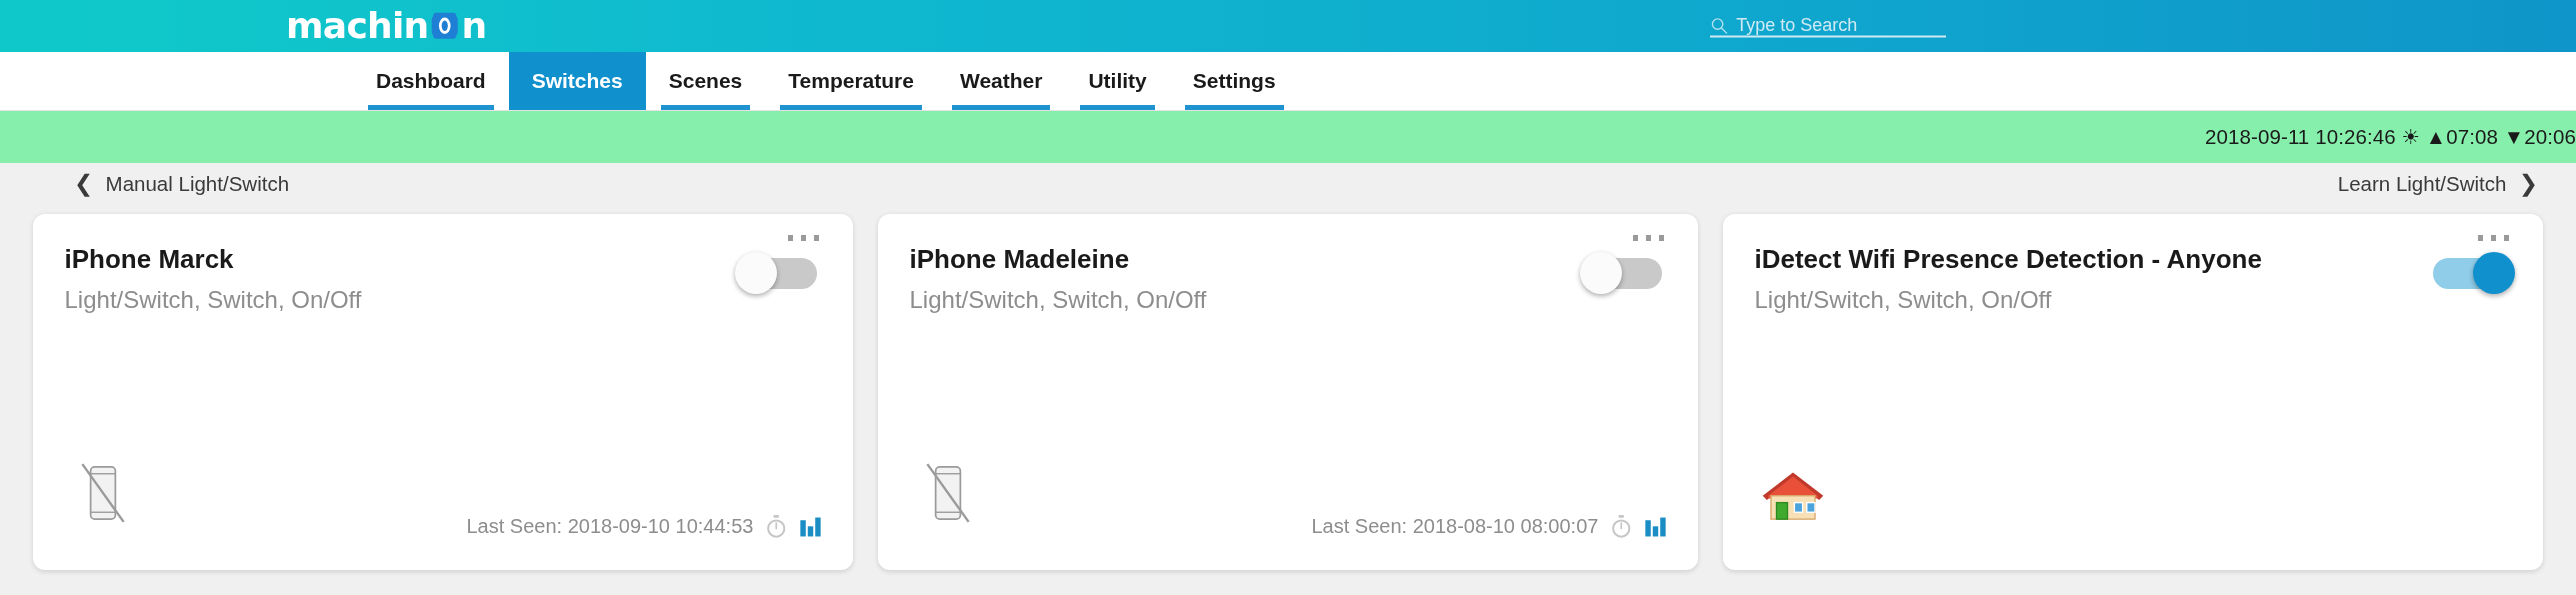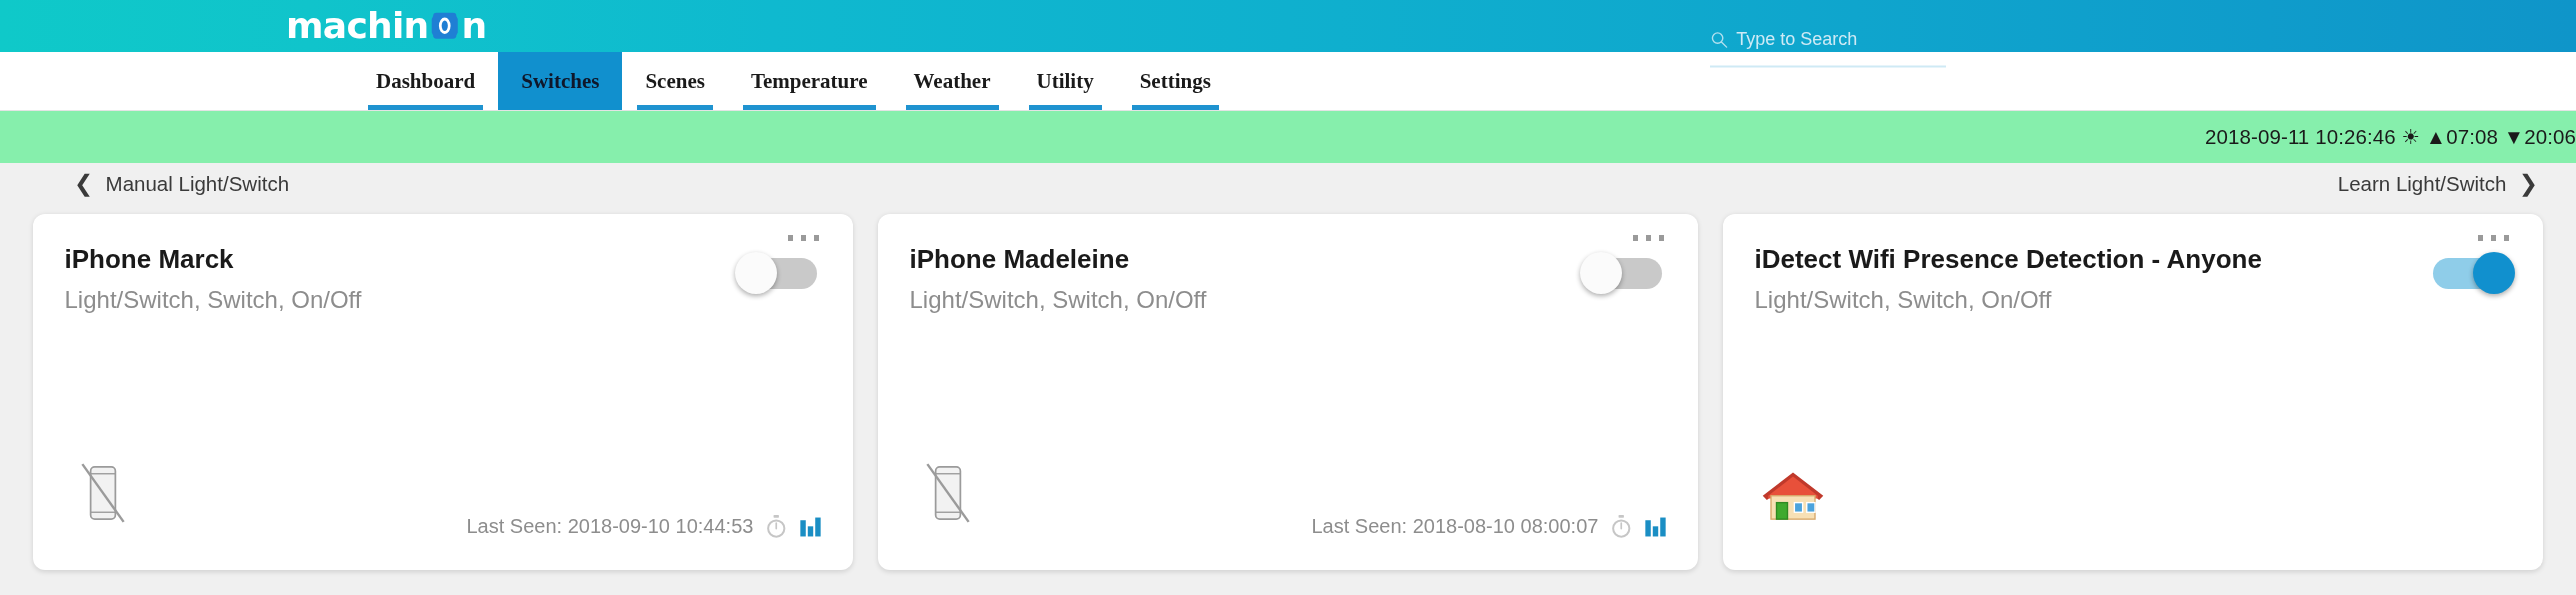--- a/index.html
+++ b/index.html
@@ -48,23 +48,22 @@
   .logo-o svg { display: block; }
 
   .search-wrap {
     position: absolute;
     right: 630px;
     top: 50%;
     transform: translateY(-50%);
     width: 236px;
     display: flex;
     align-items: center;
-    padding-bottom: 16px;
+    padding-bottom: 0;
     border-bottom: 2.1px solid #cfeaf5;
-    margin-top: 22px;
   }
   .search-icon {
     width: 18px;
     height: 18px;
     margin-right: 8.2px;
     flex: 0 0 auto;
     opacity: .85;
   }
   .search-input {
     background: transparent;
@@ -90,35 +89,35 @@
     position: relative;
     display: flex;
     align-items: center;
     justify-content: center;
     padding: 0 23px;
     min-width: 103px;
     font-size: 21px;
     font-weight: 700;
     color: #1a1a1a;
     cursor: pointer;
-    font-family: Liberation Serif, serif;
+    font-family: Liberation Sans, sans-serif;
     background: transparent;
     border: none;
   }
   .tab .tab-underline {
     position: absolute;
     bottom: 0;
     left: 15px;
     right: 15px;
     height: 4.8px;
     background: #1f93d0;
   }
   .tab.active {
     background: #1190ce;
-    color: #0f172a;
+    color: #ffffff;
   }
 
   
   .statusbar {
     height: 52px;
     display: flex;
     align-items: center;
     padding-left: 42px;
     background: #86efac;
     justify-content: flex-end;

